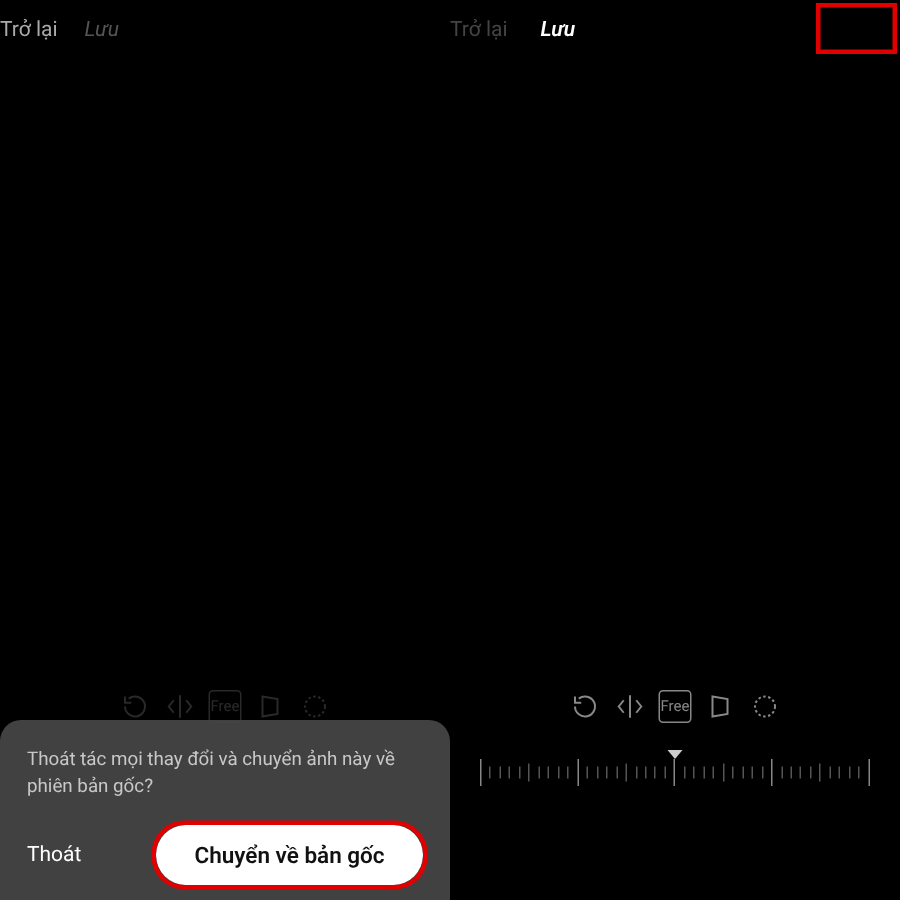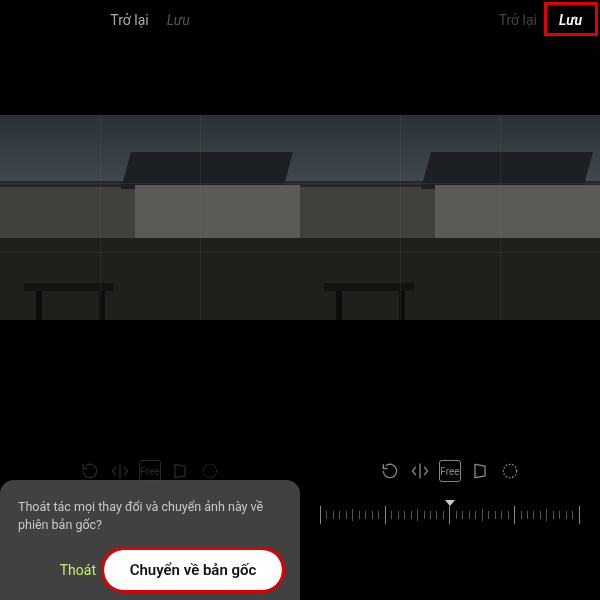--- a/index.html
+++ b/index.html
@@ -14,21 +14,20 @@
   }
   .container {
     display: flex;
     width: 600px;
     height: 600px;
   }
   .panel {
     flex: 1;
     position: relative;
     display: flex;
-    flex-direction: column;
   }
   .header {
     height: 40px;
     display: flex;
     align-items: center;
     justify-content: center;
     gap: 18px;
     font-size: 14px;
     position: relative;
   }
@@ -155,23 +154,23 @@
     line-height: 1.45;
     margin-bottom: 16px;
   }
   .dialog-actions {
     display: flex;
     align-items: center;
     gap: 8px;
   }
   .dialog-exit {
     flex: 0 0 78px;
-    text-align: right;
+    text-align: left;
     font-size: 14px;
-    color: #bef264;
+    color: #ffffff;
     padding: 10px 0;
   }
   .dialog-revert {
     flex: 1;
     background: #fff;
     color: #111;
     font-size: 15px;
     font-weight: 600;
     text-align: center;
     border-radius: 20px;

